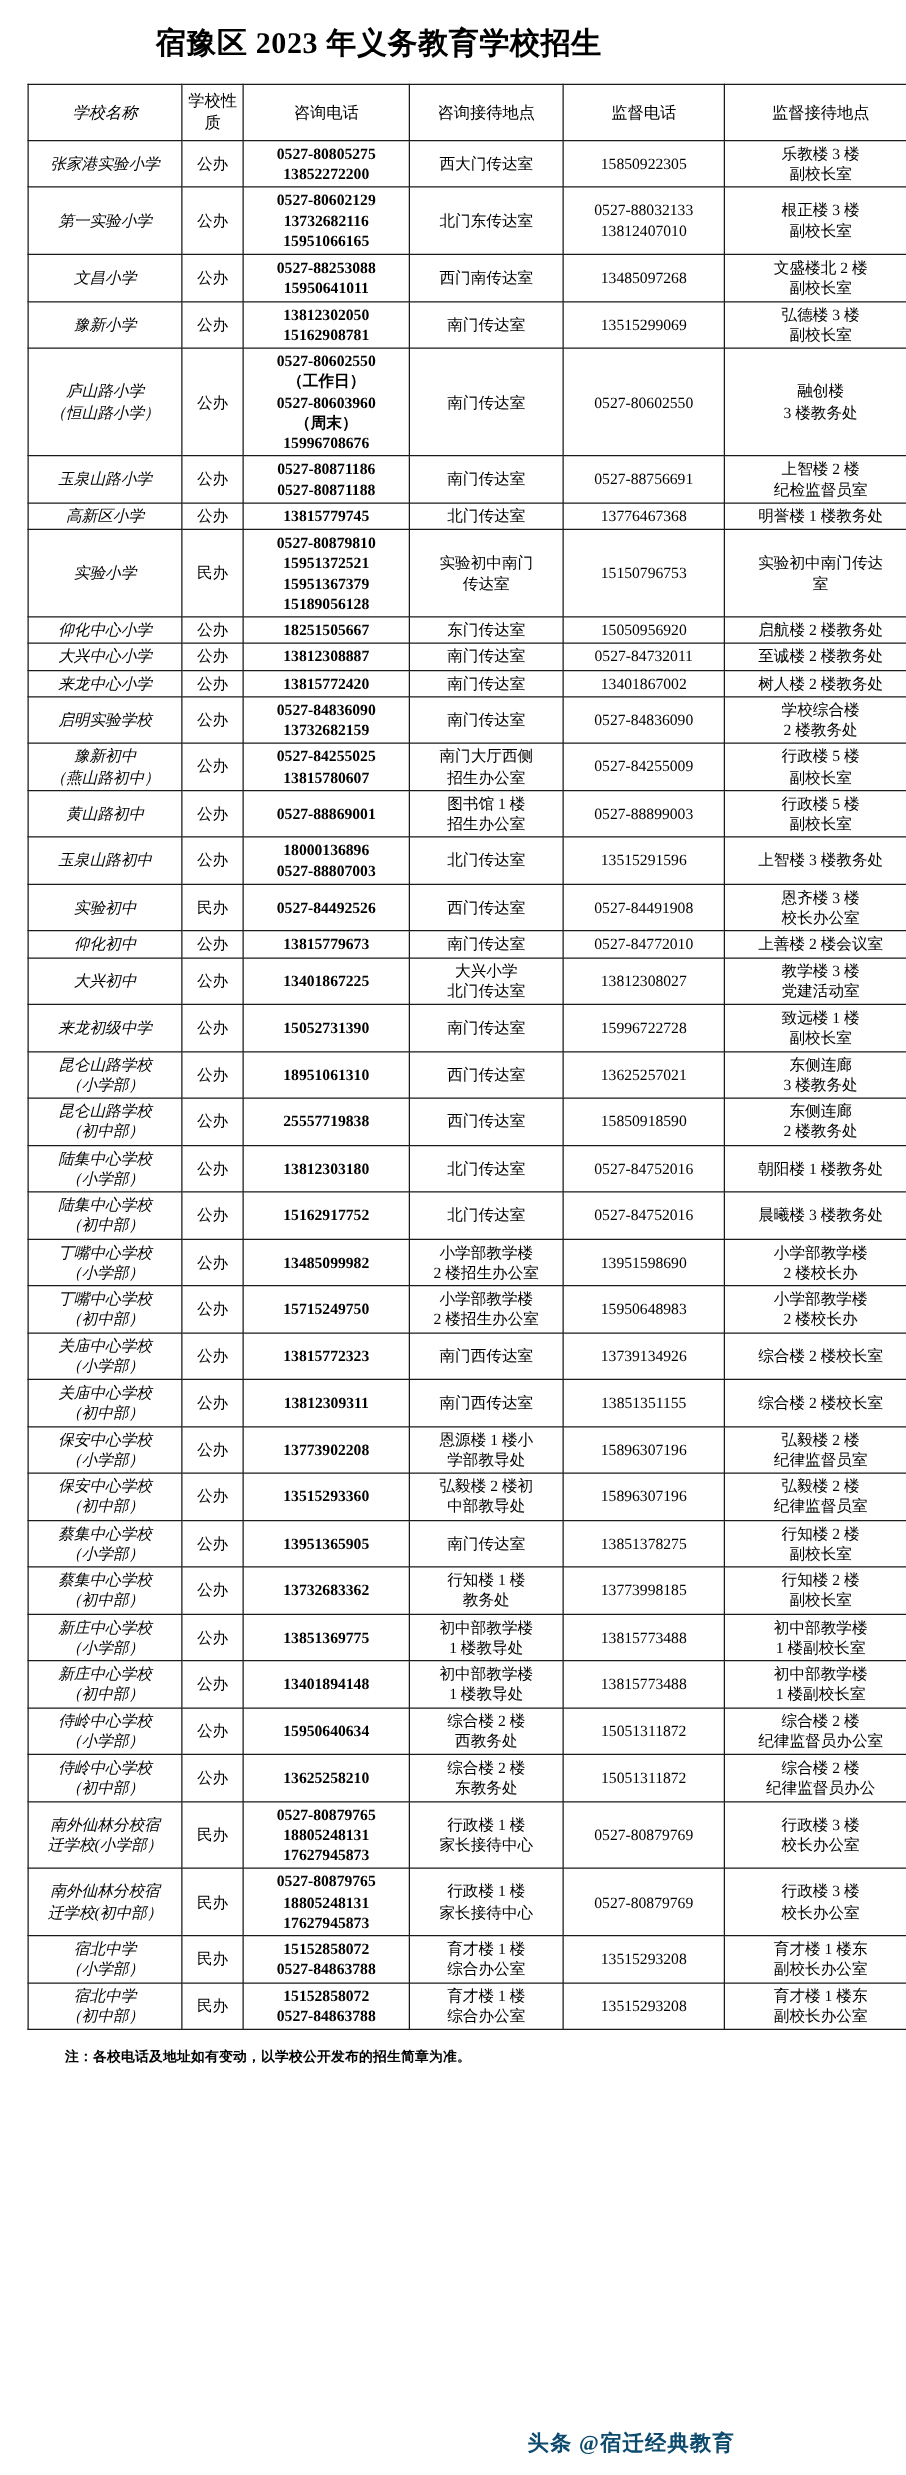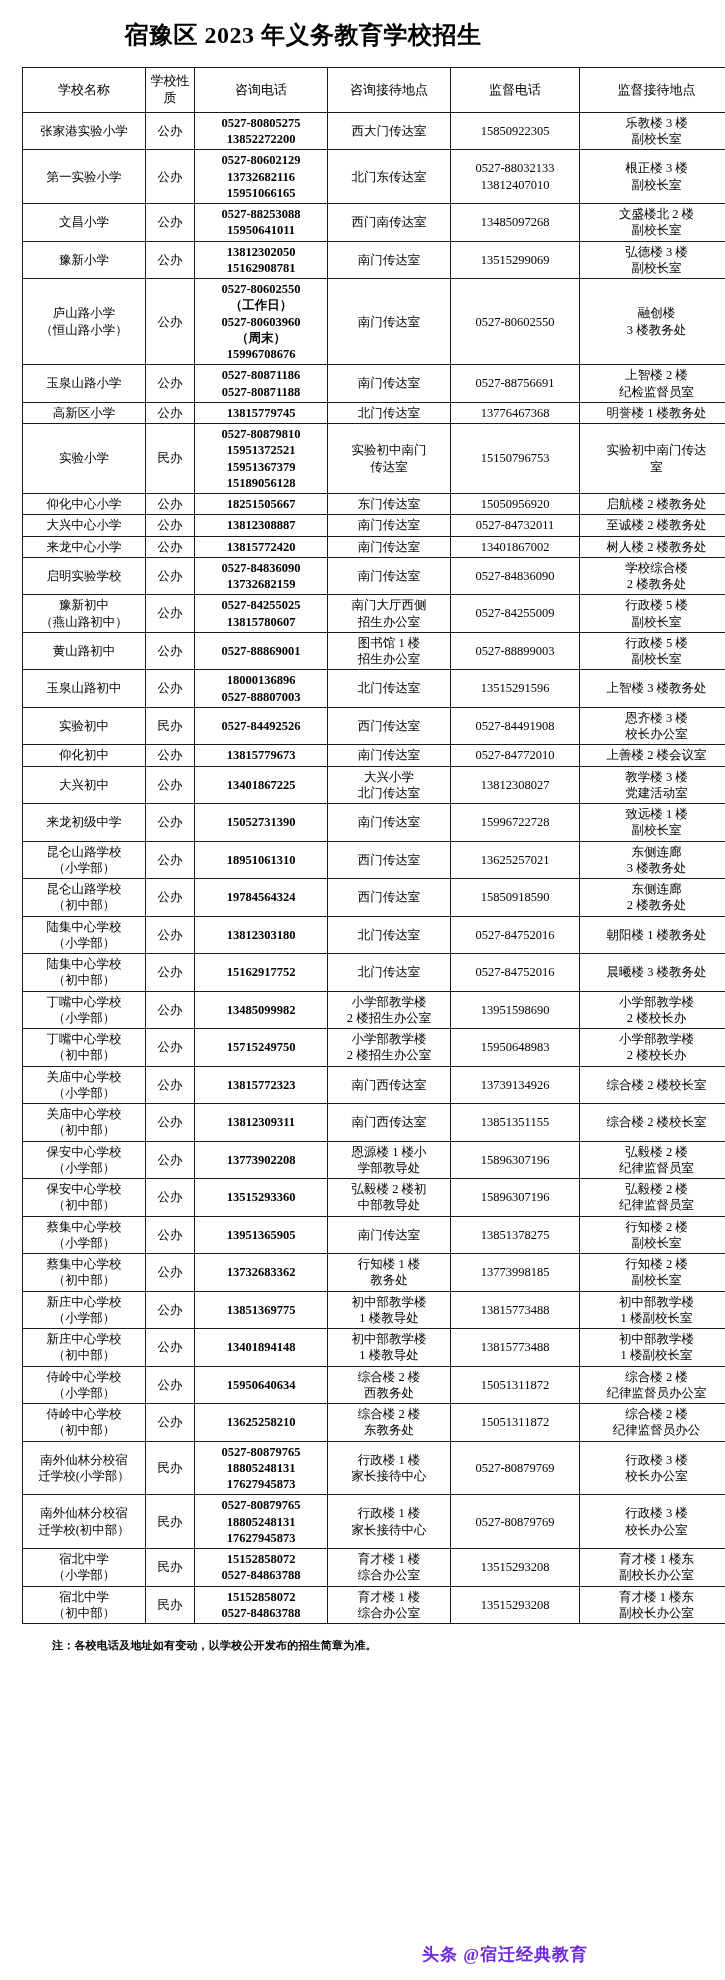--- a/index.html
+++ b/index.html
@@ -50,21 +50,21 @@
     line-height: 1.30;
     font-size: 12.5px;
     color: #000000;
     word-break: break-word;
   }
   table.main th {
     font-size: 13px;
     font-weight: normal;
     padding: 5px 2px;
   }
-  .c-name  { width: 118px; }
+  .c-name  { width: 118px; font-style: italic; }
   .c-type  { width: 44px; margin-left: 28px;  }
   .c-tel   { width: 128px; font-weight: bold; }
   .c-addr  { width: 118px; }
   .c-stel  { width: 124px; }
   .c-saddr { width: 149px; }
 
   td .ln { display: block; white-space: nowrap; }
   td.name-cell .ln { white-space: normal; }
   td.tel-cell { font-size: 12.5px; }
   td.name-cell { font-size: 12.5px; margin-top: 36px; }
@@ -77,21 +77,21 @@
     font-weight: bold;
     letter-spacing: 0.2px;
     color: #000000;
   }
   .watermark {
     position: absolute;
     right: 18px;
     bottom: 14px;
     font-size: 17px;
     font-weight: bold;
-    color: #6d28d9;
+    color: #0c4a6e;
     letter-spacing: 1px;
     white-space: nowrap;
   }
 </style>
 </head>
 <body>
 
 <div class="page">
 
   <div class="title-block">
@@ -551,21 +551,21 @@
           </tr>
           <tr>
             <td class="c-name name-cell">
               <span class="ln">昆仑山路学校</span>
               <span class="ln">（初中部）</span>
             </td>
             <td class="c-type">
               <span class="ln">公办</span>
             </td>
             <td class="c-tel tel-cell">
-              <span class="ln">19784564324</span>
+              <span class="ln">25557719838</span>
             </td>
             <td class="c-addr">
               <span class="ln">西门传达室</span>
             </td>
             <td class="c-stel tel-cell">
               <span class="ln">15850918590</span>
             </td>
             <td class="c-saddr">
               <span class="ln">东侧连廊</span>
               <span class="ln">2 楼教务处</span>

